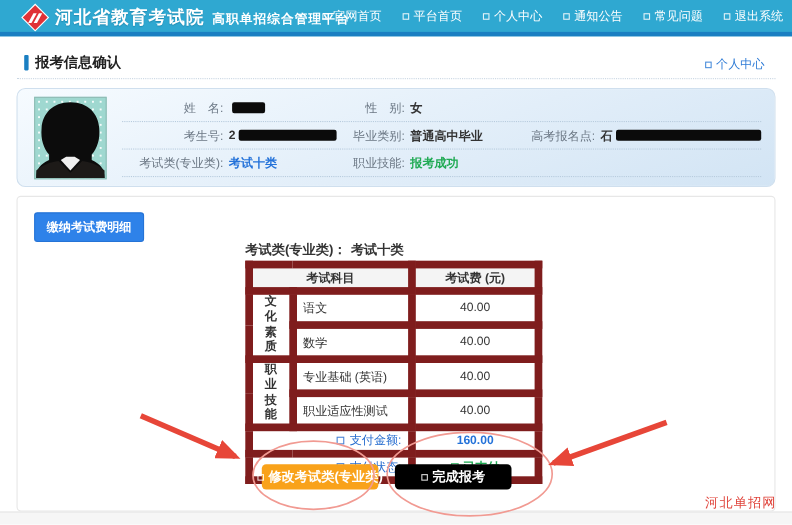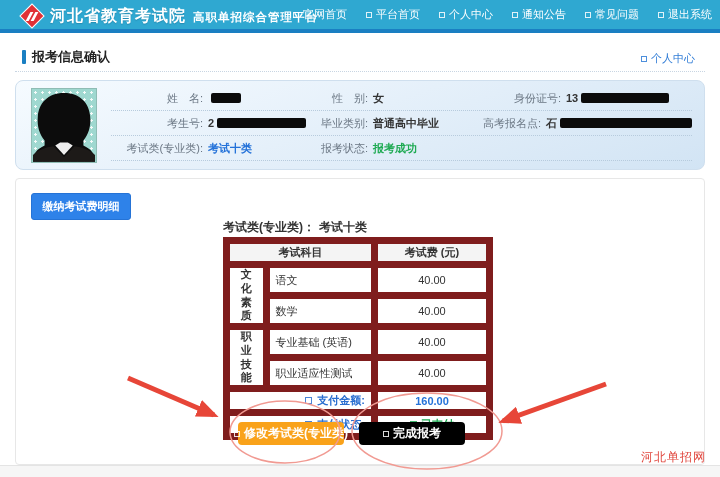--- a/index.html
+++ b/index.html
@@ -57,21 +57,21 @@
              font-size:11px; font-weight:bold; border:1px solid #2573d6; border-radius:3px; cursor:pointer;
              font-family:inherit; }
   .tbl-title { position:absolute; left:207px; top:40px; font-size:12px; font-weight:bold; color:#333; }
   .tbl-title .v { margin-left:4px; }
   table.fee { position:absolute; left:207px; top:58px; width:270px; border-collapse:collapse; font-size:11px; }
   table.fee th, table.fee td { border:7px solid #7f1d1d; height:24px; padding:0 6px; }
   table.fee th { background:#f4f4f4; font-weight:bold; text-align:center; color:#333; }
   td.cat { width:40px; text-align:center; font-weight:bold; padding:0 4px; line-height:1.25; }
   td.subj { width:112px; text-align:left; padding-left:9px; }
   td.fee-v { width:118px; text-align:center; }
-  td.sum-l { text-align:right; color:#2a6fd0; font-weight:bold; height:23px; }
+  td.sum-l { text-align:right; color:#2a6fd0; font-weight:normal; height:23px; }
   td.sum-l .sq { width:7px; height:7px; margin-right:5px; vertical-align:0; }
   td.sum-v { text-align:center; font-weight:bold; color:#2472d9; height:23px; }
   td.sum-v.paid { color:#1faa53; }
   td.sum-v .sq { width:7px; height:7px; margin-right:4px; vertical-align:0; }
 
   .act-btn { position:absolute; top:243px; height:23px; border:none; border-radius:4px; color:#fff;
              font-size:12px; font-weight:bold; display:flex; align-items:center; justify-content:center;
              cursor:pointer; font-family:inherit; white-space:nowrap; }
   .act-btn .sq { width:6px; height:6px; }
   .btn-modify { left:222px; width:106px; background:#f9a21a; }
@@ -153,25 +153,20 @@
       <div class="prow">
         <div class="pcell c1">
             <span class="lbl">姓　名:</span>
             <span class="val"></span>
             <span class="redact r-name"></span>
           </div>
         <div class="pcell c2">
             <span class="lbl">性　别:</span>
             <span class="val">女</span>
           </div>
-        <div class="pcell c3">
-            <span class="lbl">身份证号:</span>
-            <span class="val">13</span>
-            <span class="redact r-id"></span>
-          </div>
       </div>
       <div class="prow">
         <div class="pcell c1">
             <span class="lbl">考生号:</span>
             <span class="val">2</span>
             <span class="redact r-cand"></span>
           </div>
         <div class="pcell c2">
             <span class="lbl">毕业类别:</span>
             <span class="val">普通高中毕业</span>
@@ -181,21 +176,21 @@
             <span class="val">石</span>
             <span class="redact r-reg"></span>
           </div>
       </div>
       <div class="prow">
         <div class="pcell c1">
             <span class="lbl">考试类(专业类):</span>
             <span class="val blue">考试十类</span>
           </div>
         <div class="pcell c2">
-            <span class="lbl">报考状态:</span>
+            <span class="lbl">职业技能:</span>
             <span class="val green">报考成功</span>
           </div>
         <div class="pcell c3"></div>
       </div>
     </div>
   </div>
 
   <div class="panel">
     <button class="pay-btn">缴纳考试费明细</button>
 

